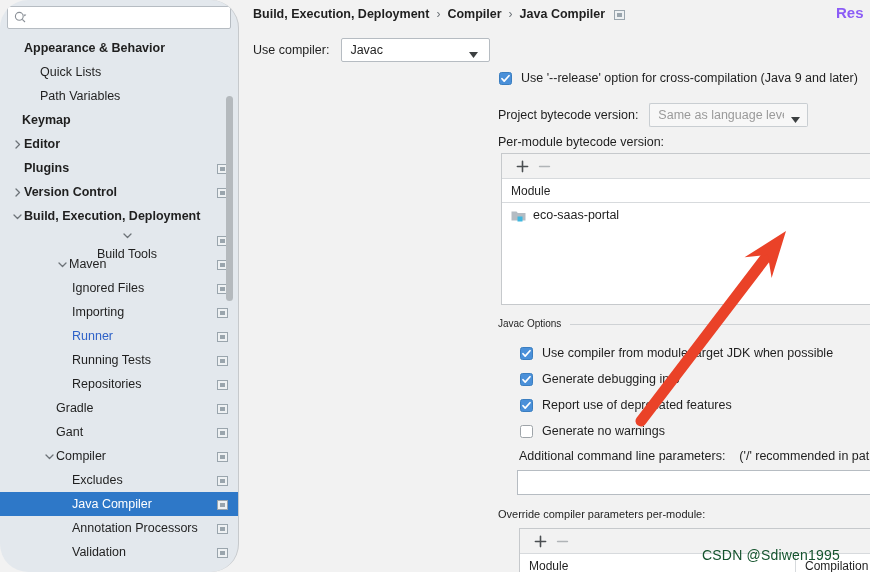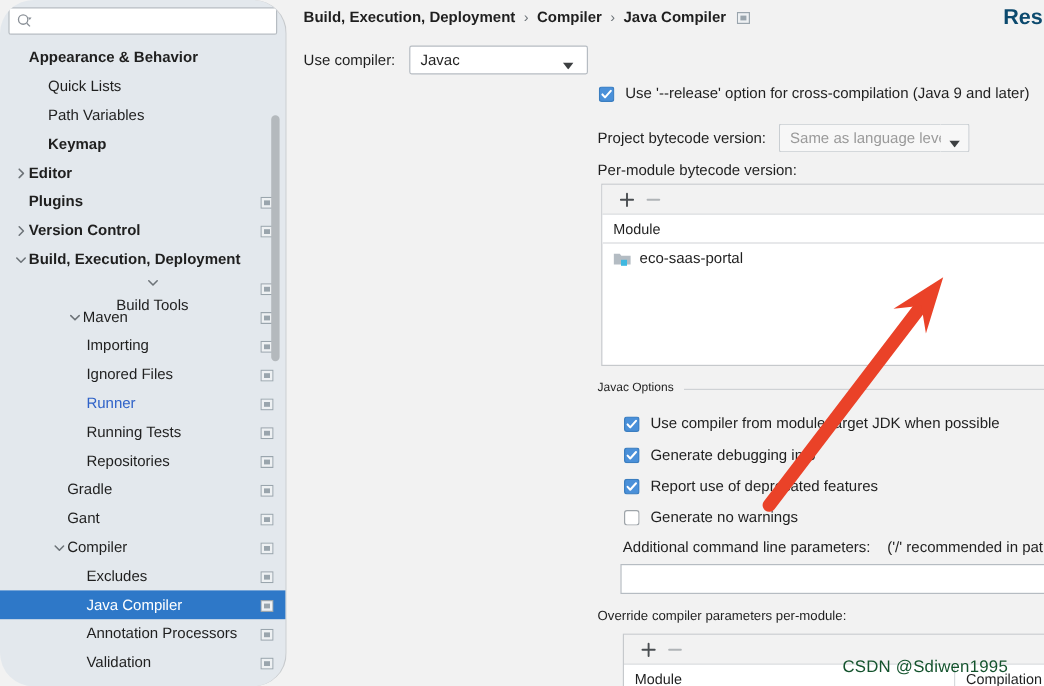--- a/index.html
+++ b/index.html
@@ -148,22 +148,22 @@
     font-weight: normal;
   }
   .crumb-icon {
     margin-left: 9px;
     width: 11px; height: 10px; display: block;
   }
   .reset-link {
     position: absolute;
     right: 0px;
     top: 4px;
-    color: #0c4a6e;
-    font-size: 18px;
+    color: #8b5cf6;
+    font-size: 15px;
     font-weight: bold;
     white-space: nowrap;
     overflow: hidden;
     width: 34px;
   }
 
   
   .row-usecomp {
     position: absolute;
     left: 14px;
@@ -402,21 +402,21 @@
           <span class="tree-label bold">Appearance &amp; Behavior</span>
         </div>
         <div class="tree-item" style="padding-left: 26px;">
           <span class="tw"></span>
           <span class="tree-label">Quick Lists</span>
         </div>
         <div class="tree-item" style="padding-left: 26px;">
           <span class="tw"></span>
           <span class="tree-label">Path Variables</span>
         </div>
-        <div class="tree-item" style="padding-left: 26px;">
+        <div class="tree-item" style="padding-left: 8px;">
           <span class="tw"></span>
           <span class="tree-label bold">Keymap</span>
         </div>
         <div class="tree-item" style="padding-left: 10px;">
           <span class="tw">
             <svg width="9" height="9" viewBox="0 0 9 9">
               <path d="M3 1 L6.5 4.5 L3 8" fill="none" stroke="#6d7378" stroke-width="1.3" stroke-linecap="round" stroke-linejoin="round"></path>
             </svg>
           </span>
           <span class="tree-label bold">Editor</span>
@@ -468,29 +468,29 @@
             </svg>
           </span>
           <span class="tree-label">Maven</span>
           <span class="badge-icon"><svg width="11" height="10" viewBox="0 0 11 10">
               <rect x="0.5" y="0.5" width="10" height="9" fill="#eef1f3" stroke="#9aa5ad" stroke-width="1"></rect>
               <rect x="3" y="3" width="5" height="4" fill="#9aa5ad"></rect>
             </svg></span>
         </div>
         <div class="tree-item" style="padding-left: 58px;">
           <span class="tw"></span>
+          <span class="tree-label">Ignored Files</span>
+          <span class="badge-icon"><svg width="11" height="10" viewBox="0 0 11 10">
+              <rect x="0.5" y="0.5" width="10" height="9" fill="#eef1f3" stroke="#9aa5ad" stroke-width="1"></rect>
+              <rect x="3" y="3" width="5" height="4" fill="#9aa5ad"></rect>
+            </svg></span>
+        </div>
+        <div class="tree-item" style="padding-left: 58px;">
+          <span class="tw"></span>
           <span class="tree-label">Importing</span>
-          <span class="badge-icon"><svg width="11" height="10" viewBox="0 0 11 10">
-              <rect x="0.5" y="0.5" width="10" height="9" fill="#eef1f3" stroke="#9aa5ad" stroke-width="1"></rect>
-              <rect x="3" y="3" width="5" height="4" fill="#9aa5ad"></rect>
-            </svg></span>
-        </div>
-        <div class="tree-item" style="padding-left: 58px;">
-          <span class="tw"></span>
-          <span class="tree-label">Ignored Files</span>
           <span class="badge-icon"><svg width="11" height="10" viewBox="0 0 11 10">
               <rect x="0.5" y="0.5" width="10" height="9" fill="#eef1f3" stroke="#9aa5ad" stroke-width="1"></rect>
               <rect x="3" y="3" width="5" height="4" fill="#9aa5ad"></rect>
             </svg></span>
         </div>
         <div class="tree-item" style="padding-left: 58px;">
           <span class="tw"></span>
           <span class="tree-label link">Runner</span>
           <span class="badge-icon"><svg width="11" height="10" viewBox="0 0 11 10">
               <rect x="0.5" y="0.5" width="10" height="9" fill="#eef1f3" stroke="#9aa5ad" stroke-width="1"></rect>

